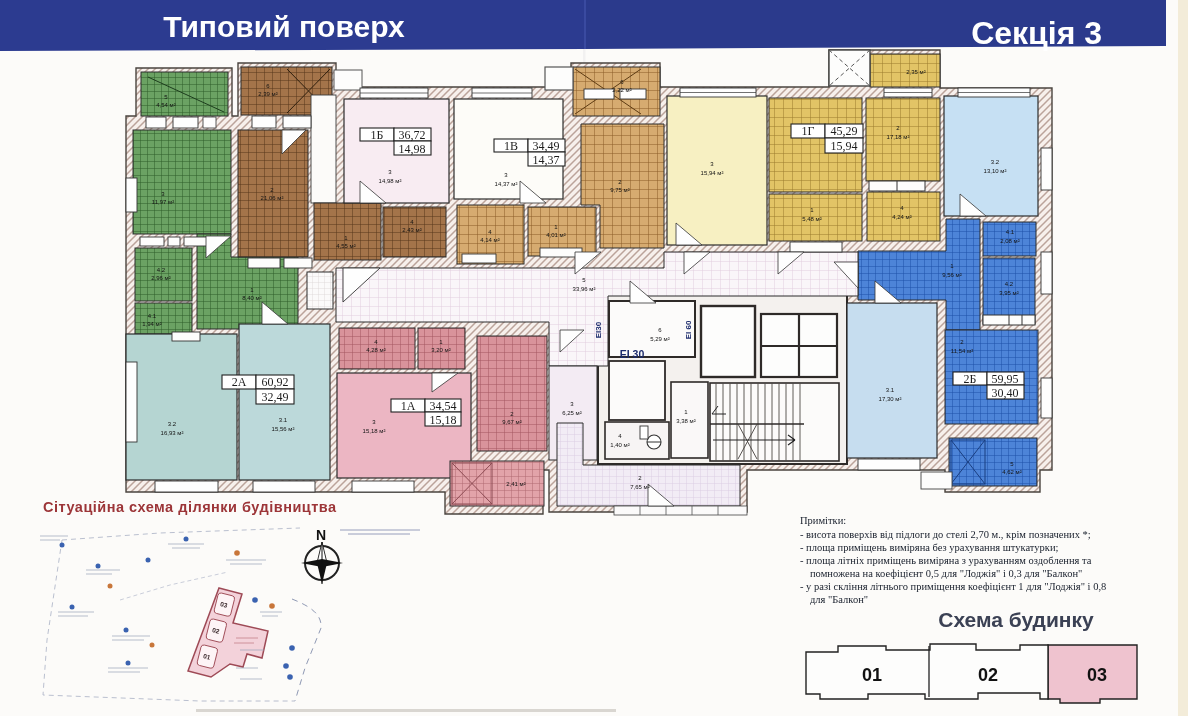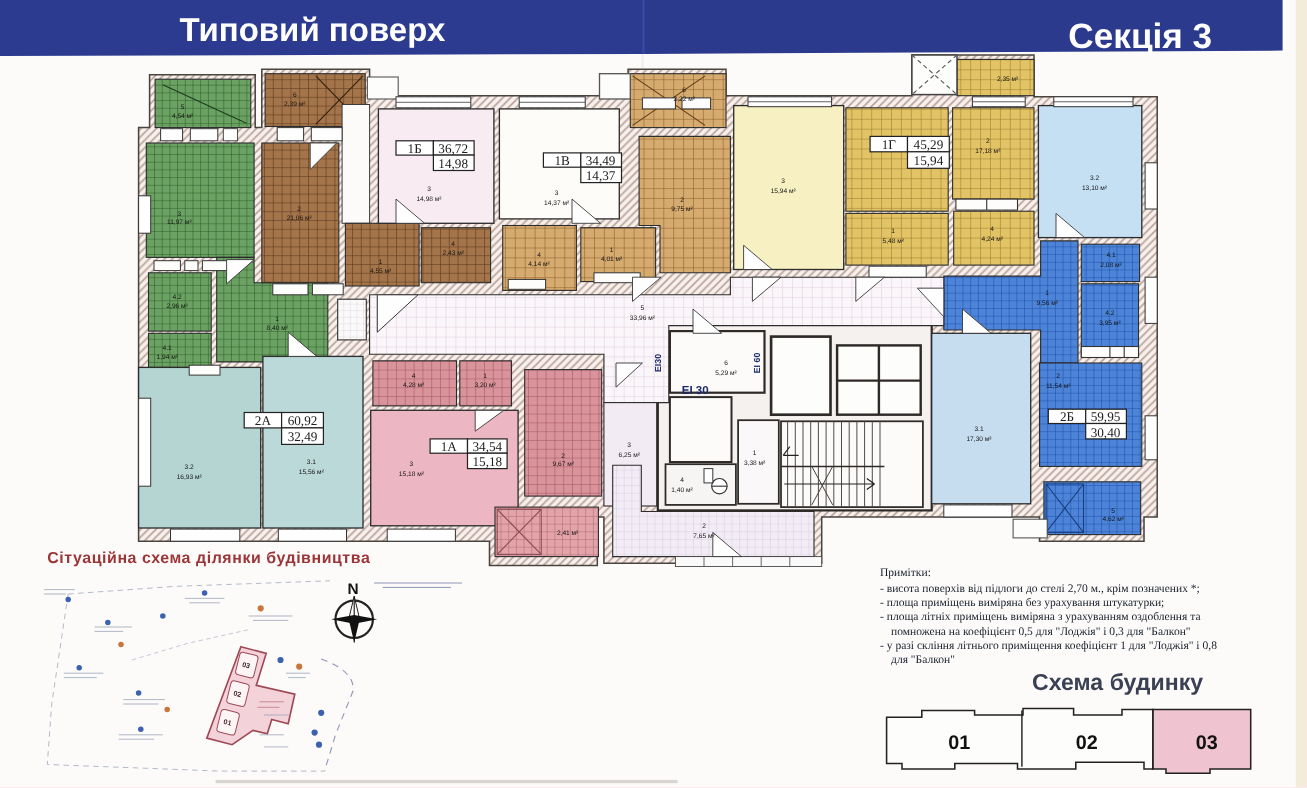--- a/index.html
+++ b/index.html
@@ -1,16 +1,16 @@
 <!DOCTYPE html>
 <html><head>
 <meta charset="utf-8">
 <style>
   html,body{margin:0;padding:0;background:#fff;}
-  #page{position:relative;width:1188px;height:716px;background:#f9a8d4;overflow:hidden;
+  #page{position:relative;width:1188px;height:716px;background:#f97316;overflow:hidden;
         font-family:"Liberation Sans", sans-serif;}
   svg{position:absolute;left:0;top:0;}
 </style>
 </head>
 <body>
 <div id="page">
 <svg width="1188" height="716" viewBox="0 0 1188 716">
 <defs>
 
   <pattern id="wallH" width="7" height="7" patternUnits="userSpaceOnUse">

